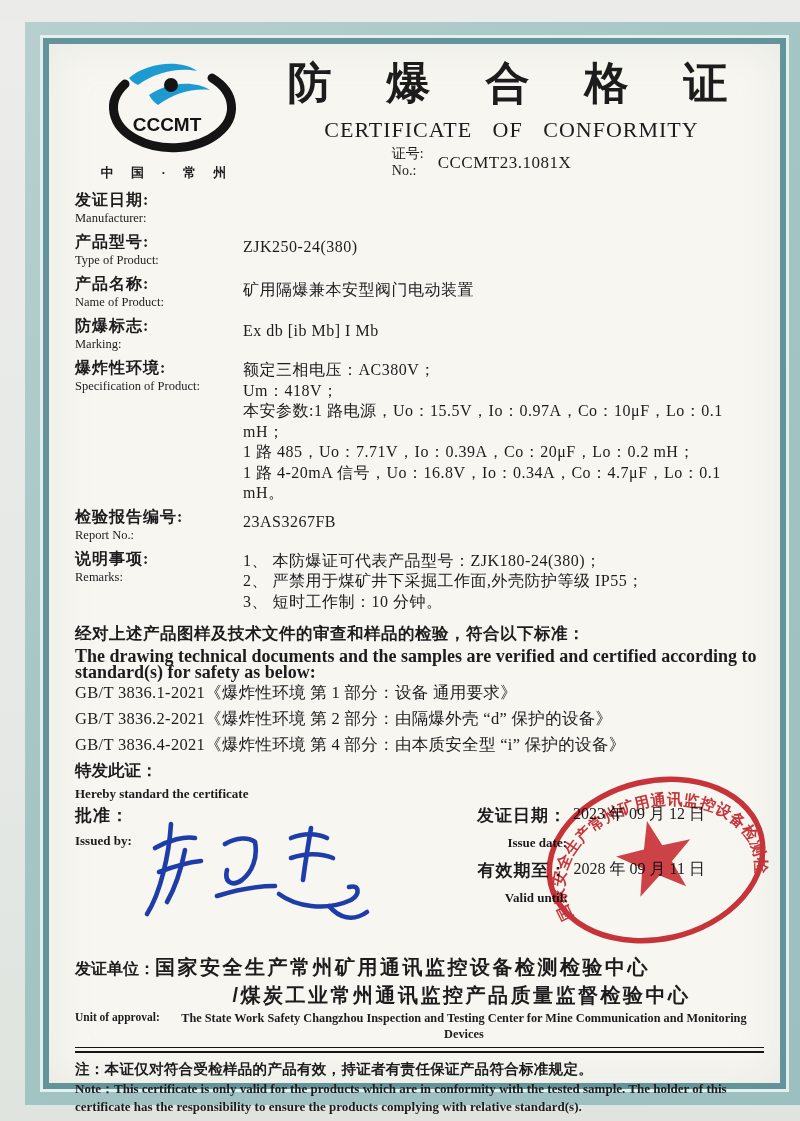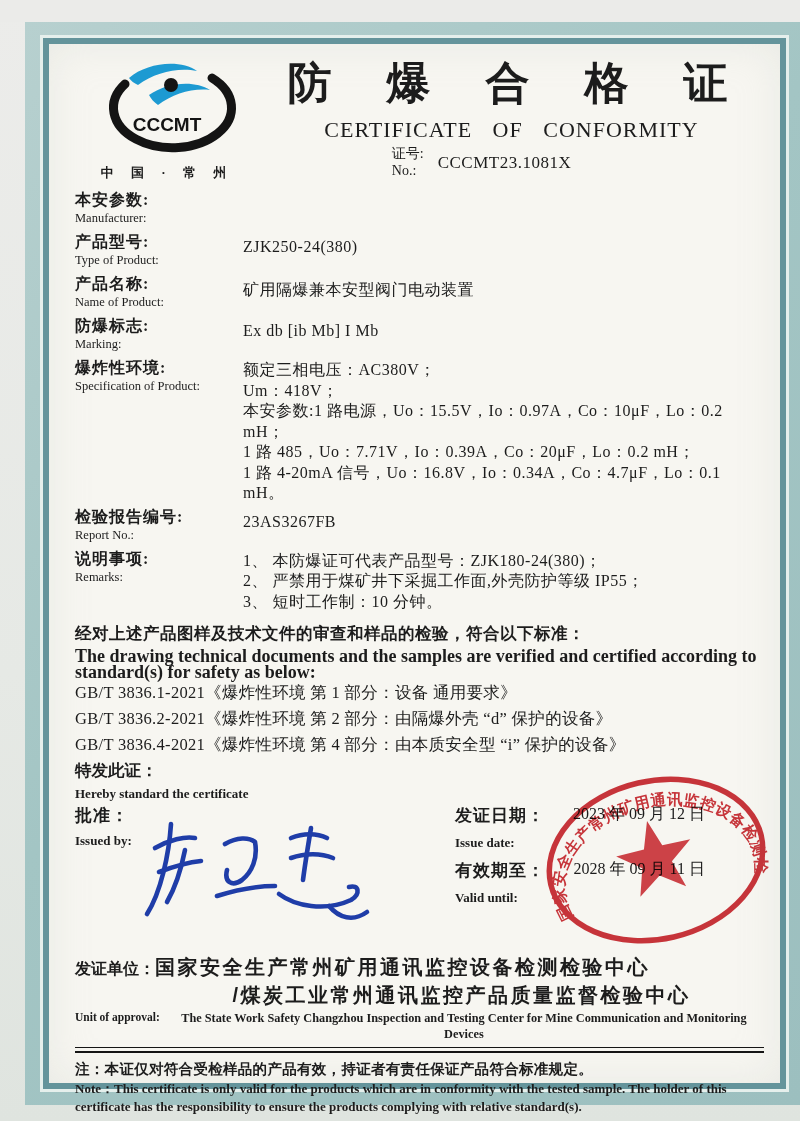--- a/index.html
+++ b/index.html
@@ -50,21 +50,21 @@
   .std-closing{line-height:26px;font-weight:600;}
 
   
   .approval{position:relative;height:168px;margin-top:2px;}
   .hereby{font-size:13px;font-weight:700;}
   .approve-cn{font-size:17px;font-weight:700;margin-top:2px;letter-spacing:1px;}
   .issued-by{font-size:13px;font-weight:600;margin-top:6px;}
   .sig{position:absolute;left:58px;top:22px;}
   .dates{position:absolute;left:380px;top:18px;width:250px;}
   .date-row{display:flex;margin-bottom:8px;}
-  .date-labels{width:118px;}
+  .date-labels{width:118px;text-align:right;}
   .date-labels .cn{font-size:17px;font-weight:700;letter-spacing:1px;}
   .date-labels .en{font-size:13px;font-weight:600;margin-top:8px;}
   .date-value{margin-left:6px;font-size:16px;white-space:nowrap;}
   .stamp{position:absolute;right:-14px;top:-22px;opacity:.92;mix-blend-mode:multiply;}
 
   
   .issuer{margin-top:0px;text-align:center;}
   .iss-row1{display:flex;align-items:baseline;}
   .iss-label{font-size:16px;font-weight:700;white-space:nowrap;}
   .iss-cn{font-size:20px;font-weight:700;letter-spacing:2.5px;font-family:"Liberation Sans","DejaVu Sans",sans-serif;}
@@ -110,21 +110,21 @@
             </div>
             <div class="certno-value">CCCMT23.1081X</div>
           </div>
         </div>
       </div>
 
       <div class="fields">
 
         <div class="frow simple">
           <div class="flabel">
-            <div class="cn">本安参数:</div>
+            <div class="cn">发证日期:</div>
             <div class="en">Manufacturer:</div>
           </div>
         </div>
 
         <div class="frow simple">
           <div class="flabel">
             <div class="cn">产品型号:</div>
             <div class="en">Type of Product:</div>
           </div>
           <div class="fvalue">ZJK250-24(380)</div>
@@ -147,21 +147,21 @@
         </div>
 
         <div class="frow">
           <div class="flabel">
             <div class="cn">爆炸性环境:</div>
             <div class="en">Specification of Product:</div>
           </div>
           <div class="fvalue tall">
             <span class="vline">额定三相电压：AC380V；</span>
             <span class="vline">Um：418V；</span>
-            <span class="vline">本安参数:1 路电源，Uo：15.5V，Io：0.97A，Co：10μF，Lo：0.2 mH；</span>
+            <span class="vline">本安参数:1 路电源，Uo：15.5V，Io：0.97A，Co：10μF，Lo：0.1 mH；</span>
             <span class="vline">1 路 485，Uo：7.71V，Io：0.39A，Co：20μF，Lo：0.2 mH；</span>
             <span class="vline">1 路 4-20mA 信号，Uo：16.8V，Io：0.34A，Co：4.7μF，Lo：0.1 mH。</span>
           </div>
         </div>
 
         <div class="frow simple">
           <div class="flabel">
             <div class="cn">检验报告编号:</div>
             <div class="en">Report No.:</div>
           </div>

